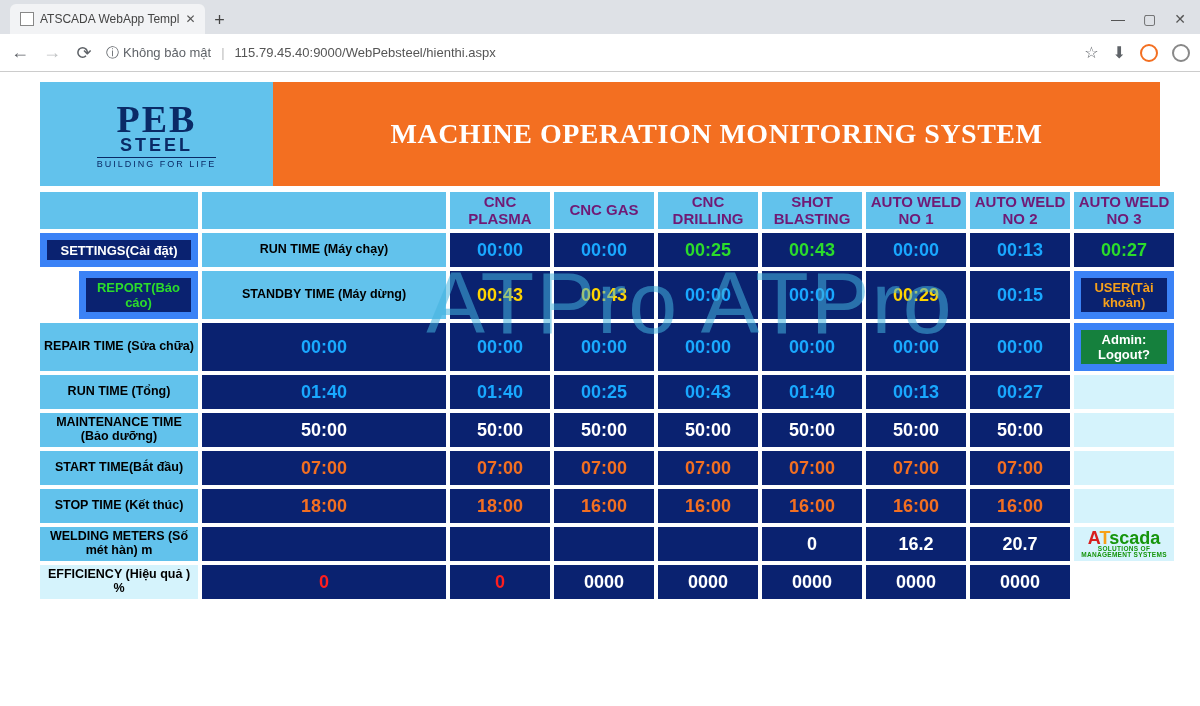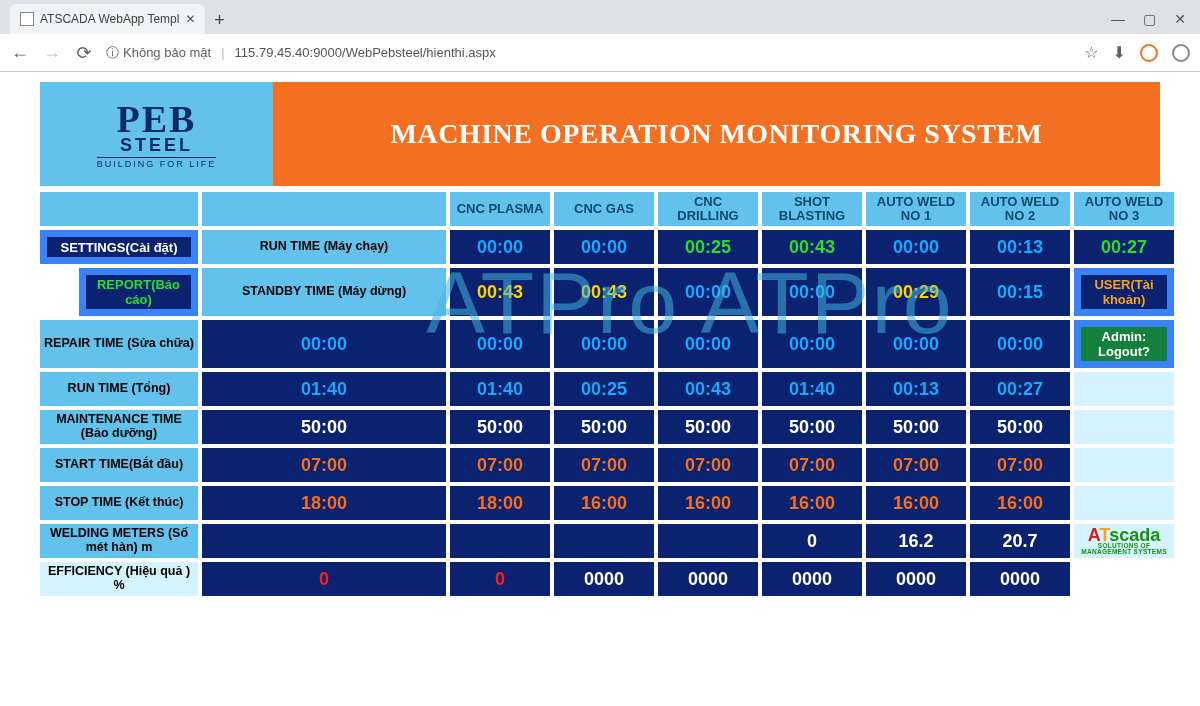--- a/index.html
+++ b/index.html
@@ -30,21 +30,21 @@
   .title-cell { flex:1; background:#f36f21; color:#fff; display:flex; align-items:center; justify-content:center; font-family: "Times New Roman", serif; font-weight:bold; font-size:28px; letter-spacing:0.5px; text-align:center; padding:0 10px;}
   .peb-logo { text-align:center; line-height:1; }
   .peb-top { font-family: "Times New Roman", serif; font-weight:900; color:#0a2a66; font-size:38px; letter-spacing:2px;}
   .peb-mid { font-family: Arial, sans-serif; font-weight:900; color:#0a2a66; font-size:18px; letter-spacing:3px; margin-top:-2px;}
   .peb-bot { font-size:9px; color:#0a2a66; letter-spacing:2px; border-top:1px solid #0a2a66; padding-top:2px; margin-top:3px;}
 
   .grid-area { position: relative; }
   .grid { display: grid; grid-template-columns: 158px 244px repeat(7, 100px); gap: 4px; }
   .cell { display:flex; align-items:center; justify-content:center; font-size:14px; font-weight:bold; min-height:34px; padding:2px 4px; text-align:center; }
   .h-blank { background:#62c2ec; }
-  .h-col { background:#62c2ec; color:#0c4a6e; font-size:13px; line-height:1.1; }
+  .h-col { background:#62c2ec; color:#701a75; font-size:15px; line-height:1.1; }
   .side-btn { background:#0a2270; color:#fff; font-size:13px; border:7px solid #3b82f6; cursor:pointer; }
   .side-btn.green { color:#2bdc2b;margin-left:39px; }
   .side-btn.orange { color:#f7a11a; }
   .side-btn.logout { background:#15803d; color:#fff; }
   .side-empty { background:#d5f3fc; }
   .side-atscada { background:#d5f3fc; display:flex;align-items:center;justify-content:center; }
   .rowlabel { background:#62c2ec; color:#000; font-size:12.5px; line-height:1.1; }
   .rowlabel.eff { background:#d5f3fc; }
   .val { background:#0a2270; color:#fff; font-size:18px; font-family: Arial, sans-serif; }
   .val.blue { color:#19a8ff; }

